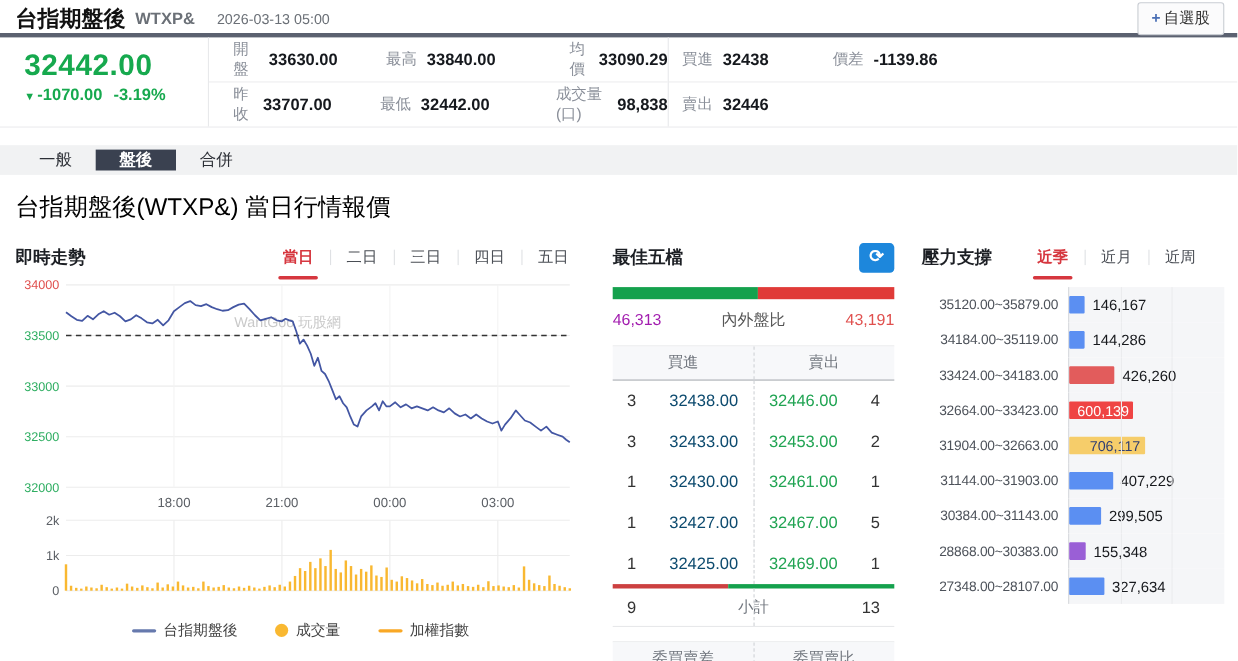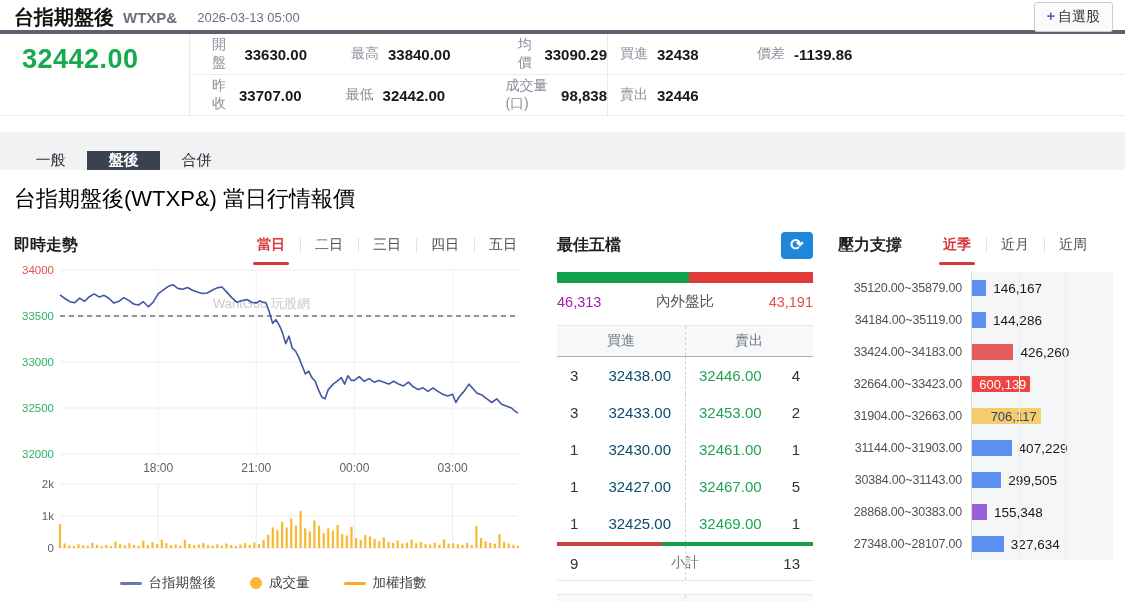--- a/index.html
+++ b/index.html
@@ -29,21 +29,21 @@
   .srow.second { border-top:1px solid #ededef; }
   .sg { display:flex; align-items:center; }
   .sg .lb { color:#8a8f99; font-size:14px; }
   .sg .vl { color:#15181d; font-size:15px; font-weight:600; margin-left:9px; }
   .stats-block .sg:nth-child(1){ width:128px; padding-left:22px;}
   .stats-block .sg:nth-child(2){ width:137px;}
   .stats-block .sg:nth-child(3){ }
   .quotes-block .sg:nth-child(1){ width:105px; padding-left:12px;}
 
   
-  .tabbar { margin-top:16px; height:38px; background:#f1f2f3; display:flex; align-items:flex-end; padding-left:14px; }
+  .tabbar { margin-top:16px; height:27px; background:#f1f2f3; display:flex; align-items:center; padding-left:14px; }
   .tab { width:73px; display:flex; align-items:center; justify-content:center; font-size:15px; color:#2c2f36; cursor:pointer; }
   .tab.active { background:#3a4150; color:#fff; font-weight:bold; }
 
   
   .section-row { display:flex; align-items:center; padding:14px 14px 10px 14px; }
   .section-title { font-size:22px; font-weight:normal; color:#000000; }
   .section-link { margin-left:auto; font-size:13.5px; color:#3f51a0; text-decoration:underline; cursor:pointer; }
 
   
   .cards { display:flex; padding:4px 12px 0 14px; gap:25px; }
@@ -121,20 +121,23 @@
   <span class="hdr-title">台指期盤後</span>
   <span class="hdr-sym">WTXP&amp;</span>
   <span class="hdr-time">2026-03-13 05:00</span>
   <button class="watch-btn"><span class="plus">+</span><span>自選股</span></button>
 </div>
 <div class="dark-bar"></div>
 
 <div class="summary">
   <div class="price-box">
     <div class="price-main">32442.00</div>
+    <div class="price-chg">
+      <span class="arr">▼</span><span>-1070.00</span><span class="pct">-3.19%</span>
+    </div>
   </div>
   <div class="stats-block">
     <div class="srow">
       <div class="sg">
           <span class="lb">開盤</span>
           <span class="vl">33630.00</span>
         </div>
       <div class="sg">
           <span class="lb">最高</span>
           <span class="vl">33840.00</span>

